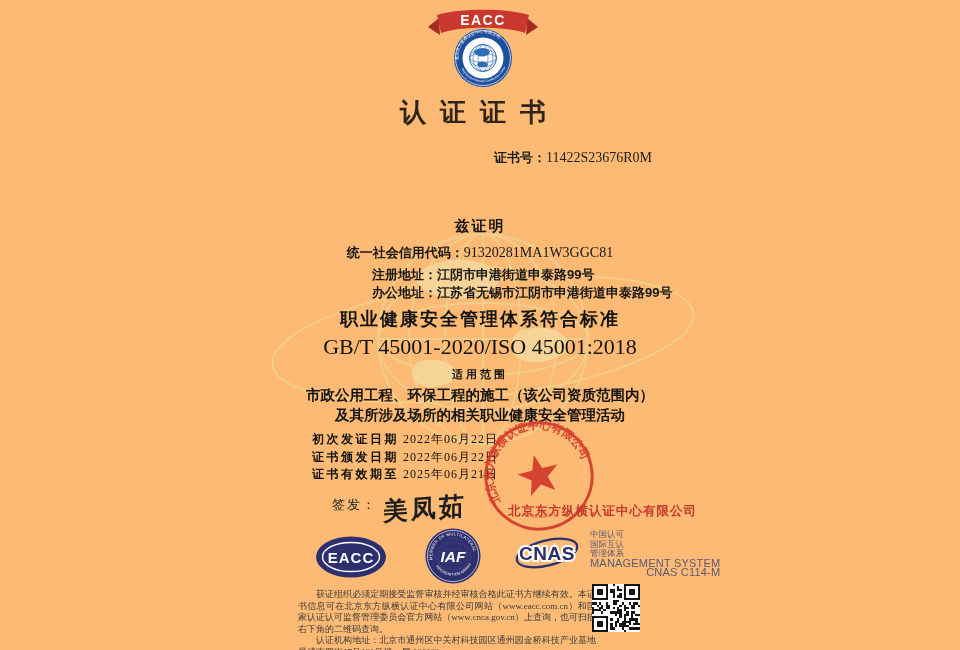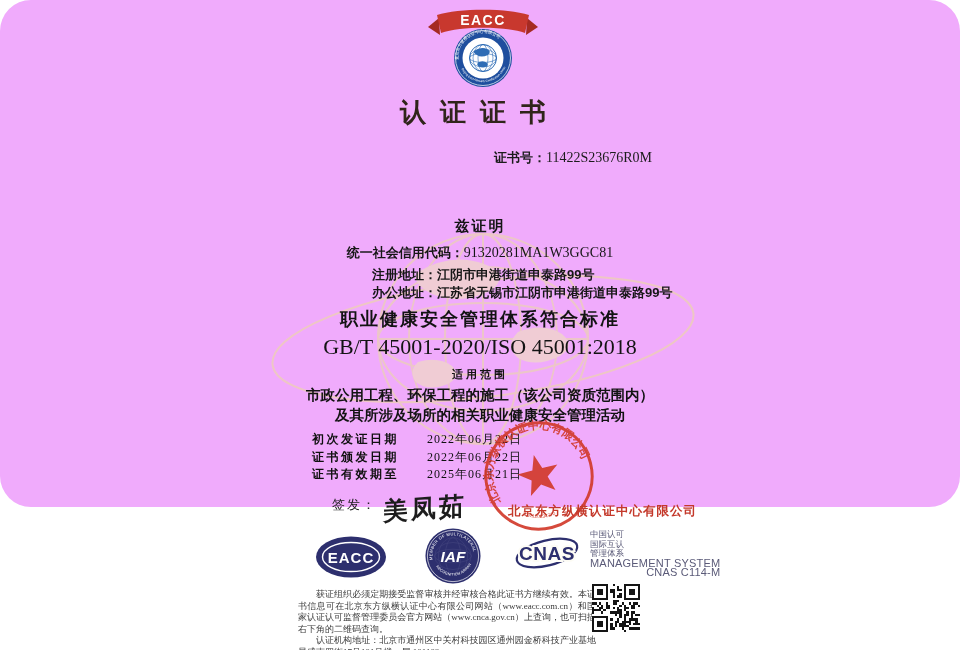--- a/index.html
+++ b/index.html
@@ -1,17 +1,17 @@
 <!DOCTYPE html>
 <html><head>
 <meta charset="utf-8">
 <style>
   html,body{margin:0;padding:0;}
   body{width:960px;height:650px;overflow:hidden;font-family:"Liberation Sans",sans-serif;}
-  #certificate{position:relative;width:960px;height:507px;background:#f0abfc;border-radius:31px;}
+  #certificate{position:relative;width:960px;height:650px;background:#fdba74;}
   .abs{position:absolute;}
   .col{left:280px;width:400px;text-align:center;}
   .hei{font-family:"Liberation Sans",sans-serif;}
 
   .watermark{left:268px;top:212px;opacity:.55;pointer-events:none;}
 
   .top-logo{left:427px;top:4px;}
 
   .title{top:95px;font-size:26px;font-weight:700;letter-spacing:14px;color:#30241a;}
   .cert-no{left:280px;top:149px;width:372px;text-align:right;font-size:13px;color:#1c1c1c;}
@@ -26,21 +26,21 @@
 
   .addresses{left:372px;top:266px;font-size:13px;font-weight:700;color:#161616;line-height:18px;text-align:left;}
 
   .sys-line{top:307px;font-size:18px;font-weight:700;letter-spacing:2px;color:#131313;}
   .code-line{top:334px;font-family:"Liberation Serif",serif;font-size:22px;color:#131313;text-align:center;}
   .scope-title{top:367px;font-size:11px;font-weight:700;letter-spacing:3px;color:#131313;}
   .scope-line1{top:386px;font-size:14.5px;font-weight:700;color:#131313;}
   .scope-line2{top:406px;font-size:14.5px;font-weight:700;color:#131313;}
 
   .dates{left:312px;top:431px;font-family:"Liberation Serif",serif;font-size:12px;color:#101010;text-align:left;}
-  .date-row{display:flex;gap:28px;line-height:17.5px;}
+  .date-row{display:flex;gap:4px;line-height:17.5px;}
   .date-row .dl{letter-spacing:2.5px;font-weight:600;}
   .date-row .dv{letter-spacing:1px;}
 
   .seal{left:480px;top:417px;transform:rotate(-14deg);opacity:.92;}
   .issuer-name{left:508px;top:503px;font-size:12.5px;font-weight:700;color:#c4392b;letter-spacing:1px;}
 
   .sign{left:332px;top:492px;text-align:left;}
   .sign .lbl{font-family:"Liberation Serif",serif;font-size:13px;letter-spacing:2px;color:#222;vertical-align:8px;}
   .sign .sig{display:inline-block;font-size:25px;font-weight:700;color:#1d1d1d;letter-spacing:3px;transform:rotate(-4deg) skewX(-4deg);margin-left:6px;}
 

